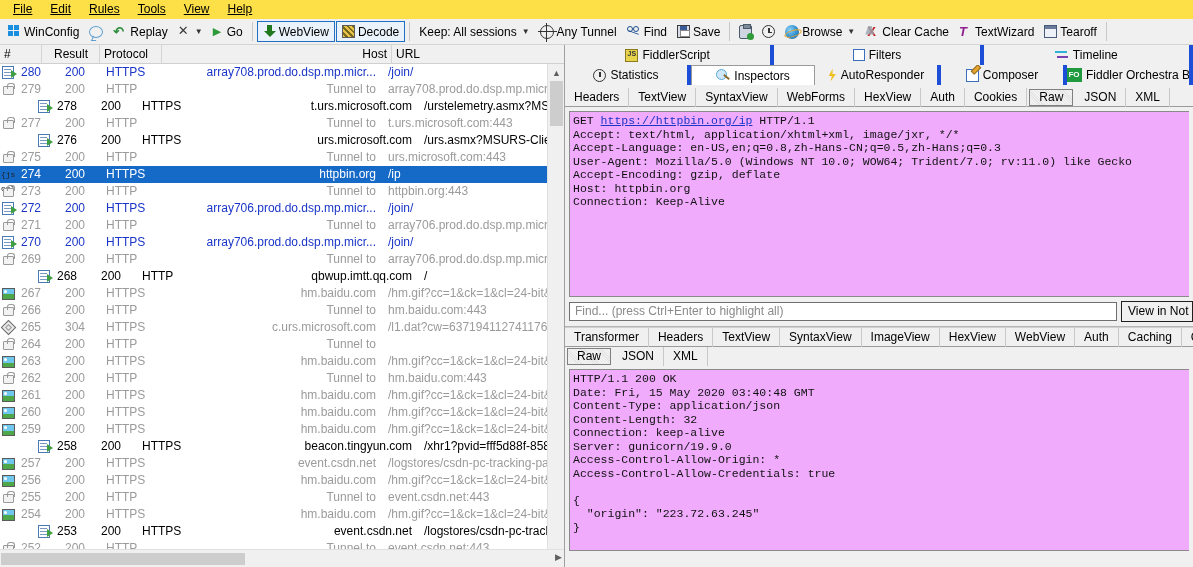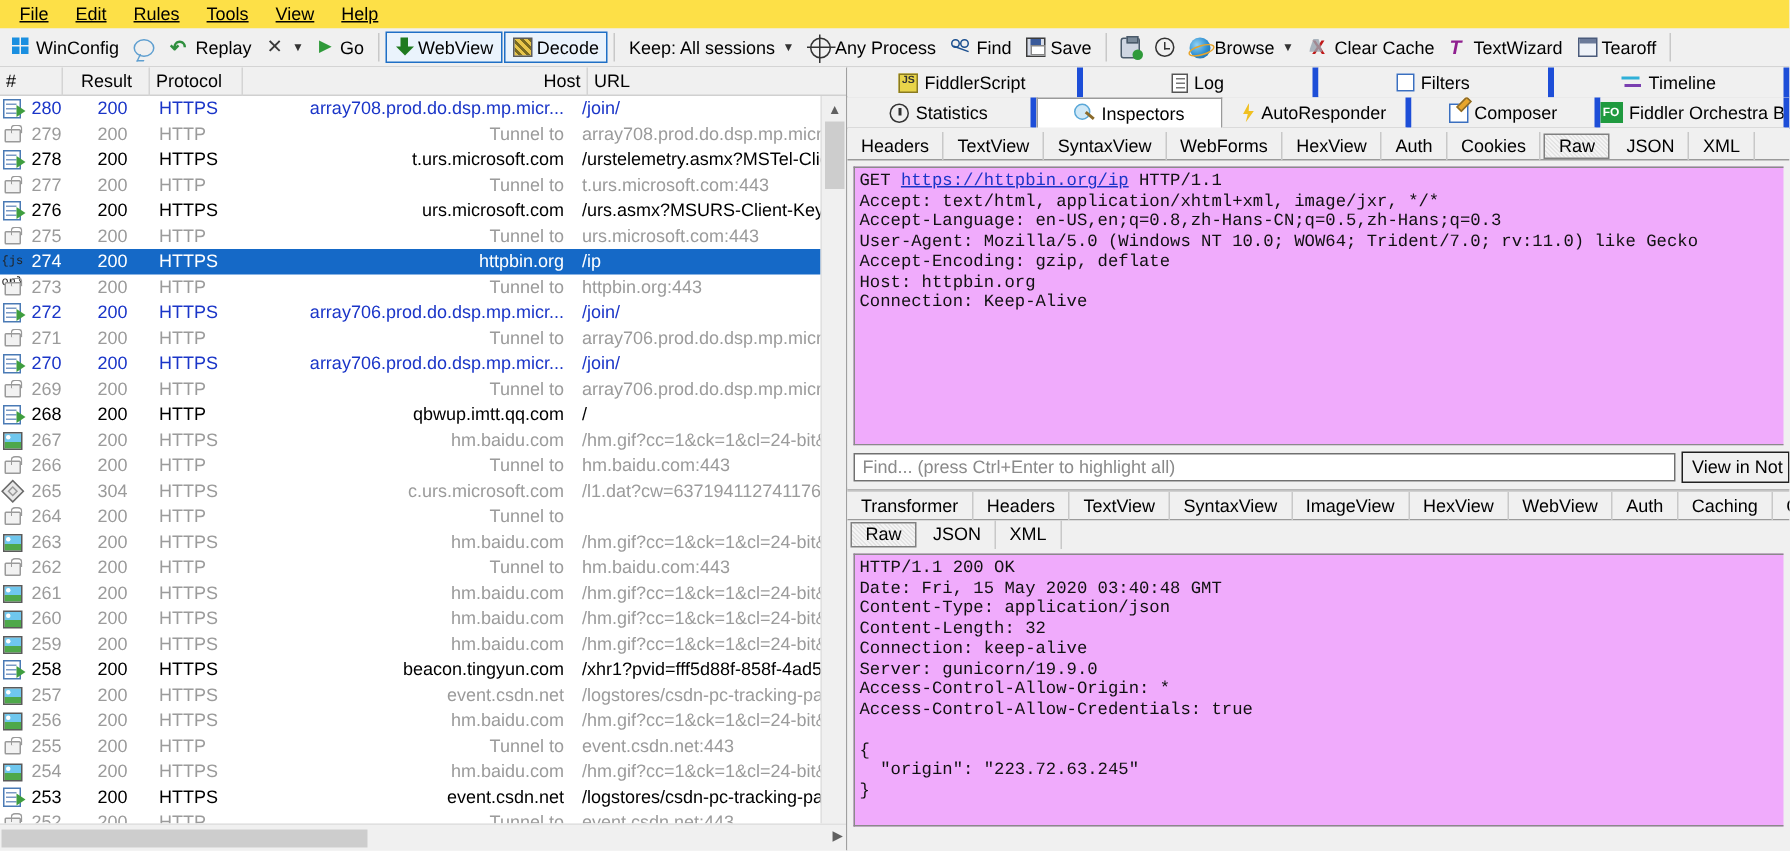--- a/index.html
+++ b/index.html
@@ -124,21 +124,21 @@
   .row { display:flex; height:17px; line-height:17px; font-size:12px; align-items:center; white-space:nowrap;}
   .row .c-icon { width:19px; height:17px; position:relative; flex:0 0 19px; }
   .row .c-num { width:38px; text-align:left; padding-left:2px; }
   .row .c-res { width:43px; text-align:left; padding-left:8px;}
   .row .c-proto { width:62px; padding-left:6px;}
   .row .c-host { width:220px; text-align:right; padding-right:6px; overflow:hidden;}
   .row .c-url { flex:1; padding-left:6px; overflow:hidden; }
 
   .row.dim { color:#9b9b9b; }
   .row.blue { color:#1a35c8; }
-  .row.dark { color:#000; font-weight: normal; }
+  .row.dark { color:#000; font-weight: normal; padding-left: 36px; }
   .row.sel { background:#1569c7; color:#fff; }
 
   
   .ri { position:absolute; left:2px; top:2px; width:14px; height:14px; }
   .ri-lock { border:1.1px solid #9a9a9a; border-radius:1px; background:#f2f2f2; width:11px; height:9px; top:5px; left:3px;}
   .ri-lock:before{content:"";position:absolute;left:2.5px;top:-4px;width:6px;height:5px;
      border:1.1px solid #9a9a9a; border-bottom:none; border-radius:3px 3px 0 0;}
   .ri-doc { width:12px; height:13px; background:#fff; border:1.1px solid #4a7ab5; top:2px; left:2px;}
   .ri-doc:before{content:"";position:absolute;left:1px;top:1.5px;width:7px;height:1px;
      box-shadow:0 0 0 0 #7a9ac5, 0 3px 0 0 #7a9ac5, 0 6px 0 0 #7a9ac5; background:#7a9ac5;}
@@ -274,21 +274,21 @@
       <span class="ic ic-decode"></span>
       <span>Decode</span>
     </div>
     <div class="tb-sep"></div>
     <div class="tb-btn">
       <span>Keep: All sessions</span>
       <span class="caret">▼</span>
     </div>
     <div class="tb-btn">
       <span class="ic ic-target"></span>
-      <span>Any Process</span>
+      <span>Any Tunnel</span>
     </div>
     <div class="tb-btn">
       <span class="ic ic-find">
           <b></b>
           <b></b>
           <s></s>
         </span>
       <span>Find</span>
     </div>
     <div class="tb-btn">
@@ -635,24 +635,20 @@
     </div>
 
     <div class="right">
 
       <div class="tabrow top" id="top-tabs">
           <div class="tab">
             <span class="ic ic-js"></span>
             <span>FiddlerScript</span>
           </div>
           <div class="tab">
-            <span class="ic ic-log"></span>
-            <span>Log</span>
-          </div>
-          <div class="tab">
             <span class="ic ic-filter"></span>
             <span>Filters</span>
           </div>
           <div class="tab">
             <span class="ic ic-timeline"></span>
             <span>Timeline</span>
           </div>
         </div>
       <div class="tabrow second" id="second-tabs">
           <div class="tab">

